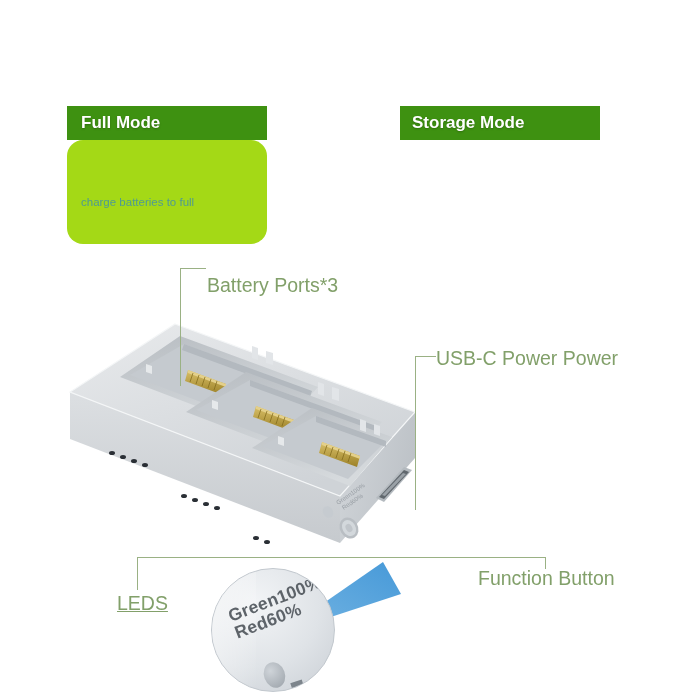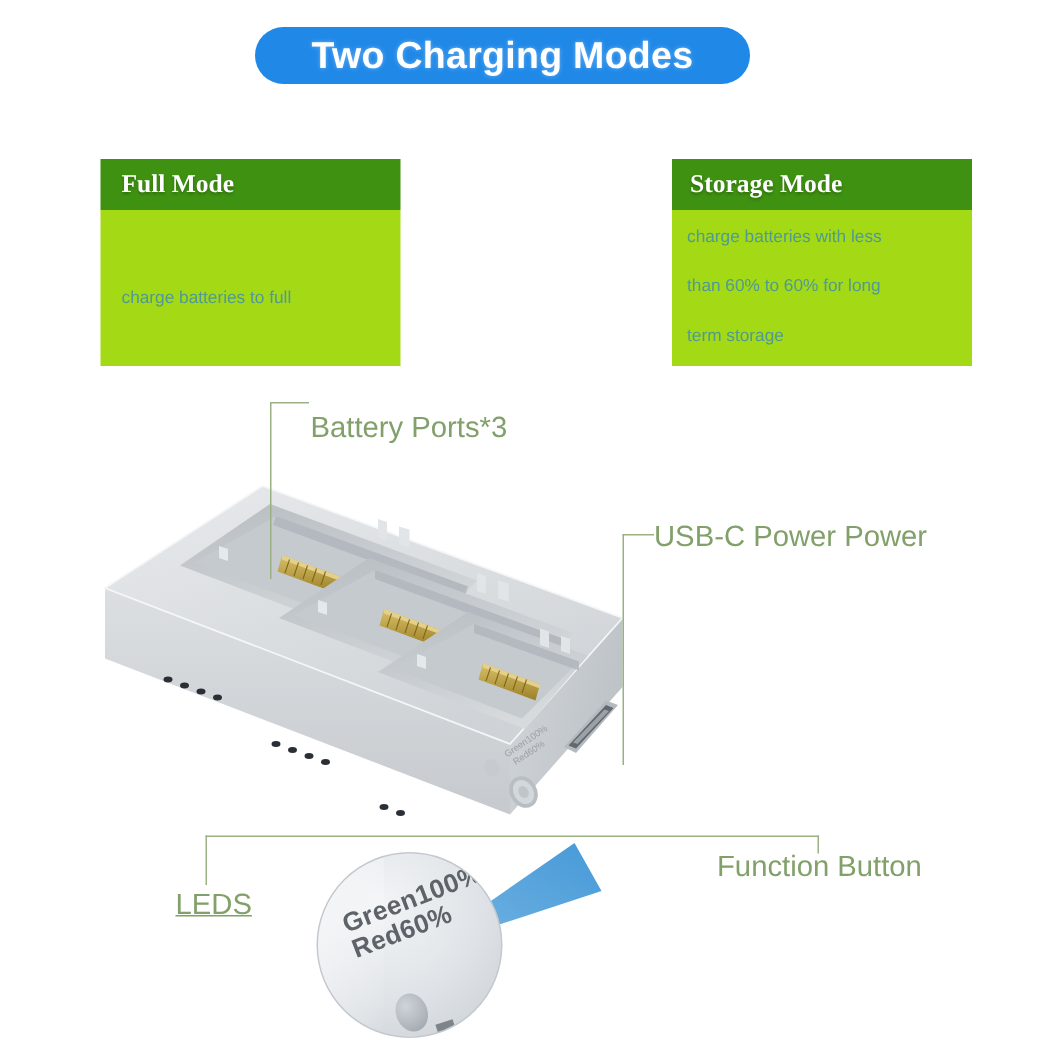--- a/index.html
+++ b/index.html
@@ -20,38 +20,37 @@
     display: flex; align-items: center; justify-content: center;
     color: #ffffff;
     font-size: 25px; font-weight: bold;
     letter-spacing: .2px;
     text-shadow: 0 0 3px rgba(255,255,255,.35);
   }
 
   
   .mode-card { position: absolute; width: 200px; height: 138px; }
   .mode-card.left  { left: 67px;  top: 106px; }
-  .mode-card.right { left: 400px; top: 106px; margin-left: 48px; }
+  .mode-card.right { left: 400px; top: 106px; }
   .mode-head {
     height: 34px; background: #3e9111;
     display: flex; align-items: center;
     padding-left: 14px;
     color: #ffffff; font-size: 17px; font-weight: bold;
     text-shadow: 0 1px 2px rgba(0,0,0,.25);
-    font-family: Liberation Serif, serif;
   }
   .mode-card.right .mode-head { padding-left: 12px; }
   .mode-body {
     height: 104px; background: #a4d916;
     padding: 0 10px;
     display: flex; flex-direction: column;
     color: #4f9a93; font-size: 11.5px;
     line-height: 1.05;
   }
-  .mode-card.left .mode-body { justify-content: center; padding-top: 36px; }
+  .mode-card.left .mode-body { justify-content: flex-start; padding-top: 56px; border-radius: 16px; }
   .mode-card.left .mode-body p { padding-left: 4px; }
   .mode-card.right .mode-body { justify-content: flex-start; padding-top: 12px; }
   .mode-body p { margin-bottom: 21px; }
 
   
   .callout {
     position: absolute;
     color: #82a06a;
     font-size: 19.5px;
     white-space: nowrap;
@@ -116,36 +115,30 @@
     background: #7d858c;
     border-radius: 0 0 60% 40%;
     transform: rotate(-18deg);
   }
 </style>
 </head>
 <body>
 
 <div id="stage">
 
-  <div class="title-pill">Two Charging Modes</div>
 
   <div class="mode-card left">
     <div class="mode-head">Full Mode</div>
     <div class="mode-body">
       <p>charge batteries to full</p>
     </div>
   </div>
 
   <div class="mode-card right">
     <div class="mode-head">Storage Mode</div>
-    <div class="mode-body">
-      <p>charge batteries with less</p>
-      <p>than 60% to 60% for long</p>
-      <p>term storage</p>
-    </div>
   </div>
 
   <svg id="device" viewBox="0 0 420 290">
     <defs>
       <linearGradient id="gTopFace" x1="0" y1="0" x2="0.6" y2="1">
         <stop offset="0" stop-color="#e8eaec"></stop>
         <stop offset="1" stop-color="#cfd3d7"></stop>
       </linearGradient>
       <linearGradient id="gFrontFace" x1="0" y1="0" x2="0" y2="1">
         <stop offset="0" stop-color="#dcdfe2"></stop>

